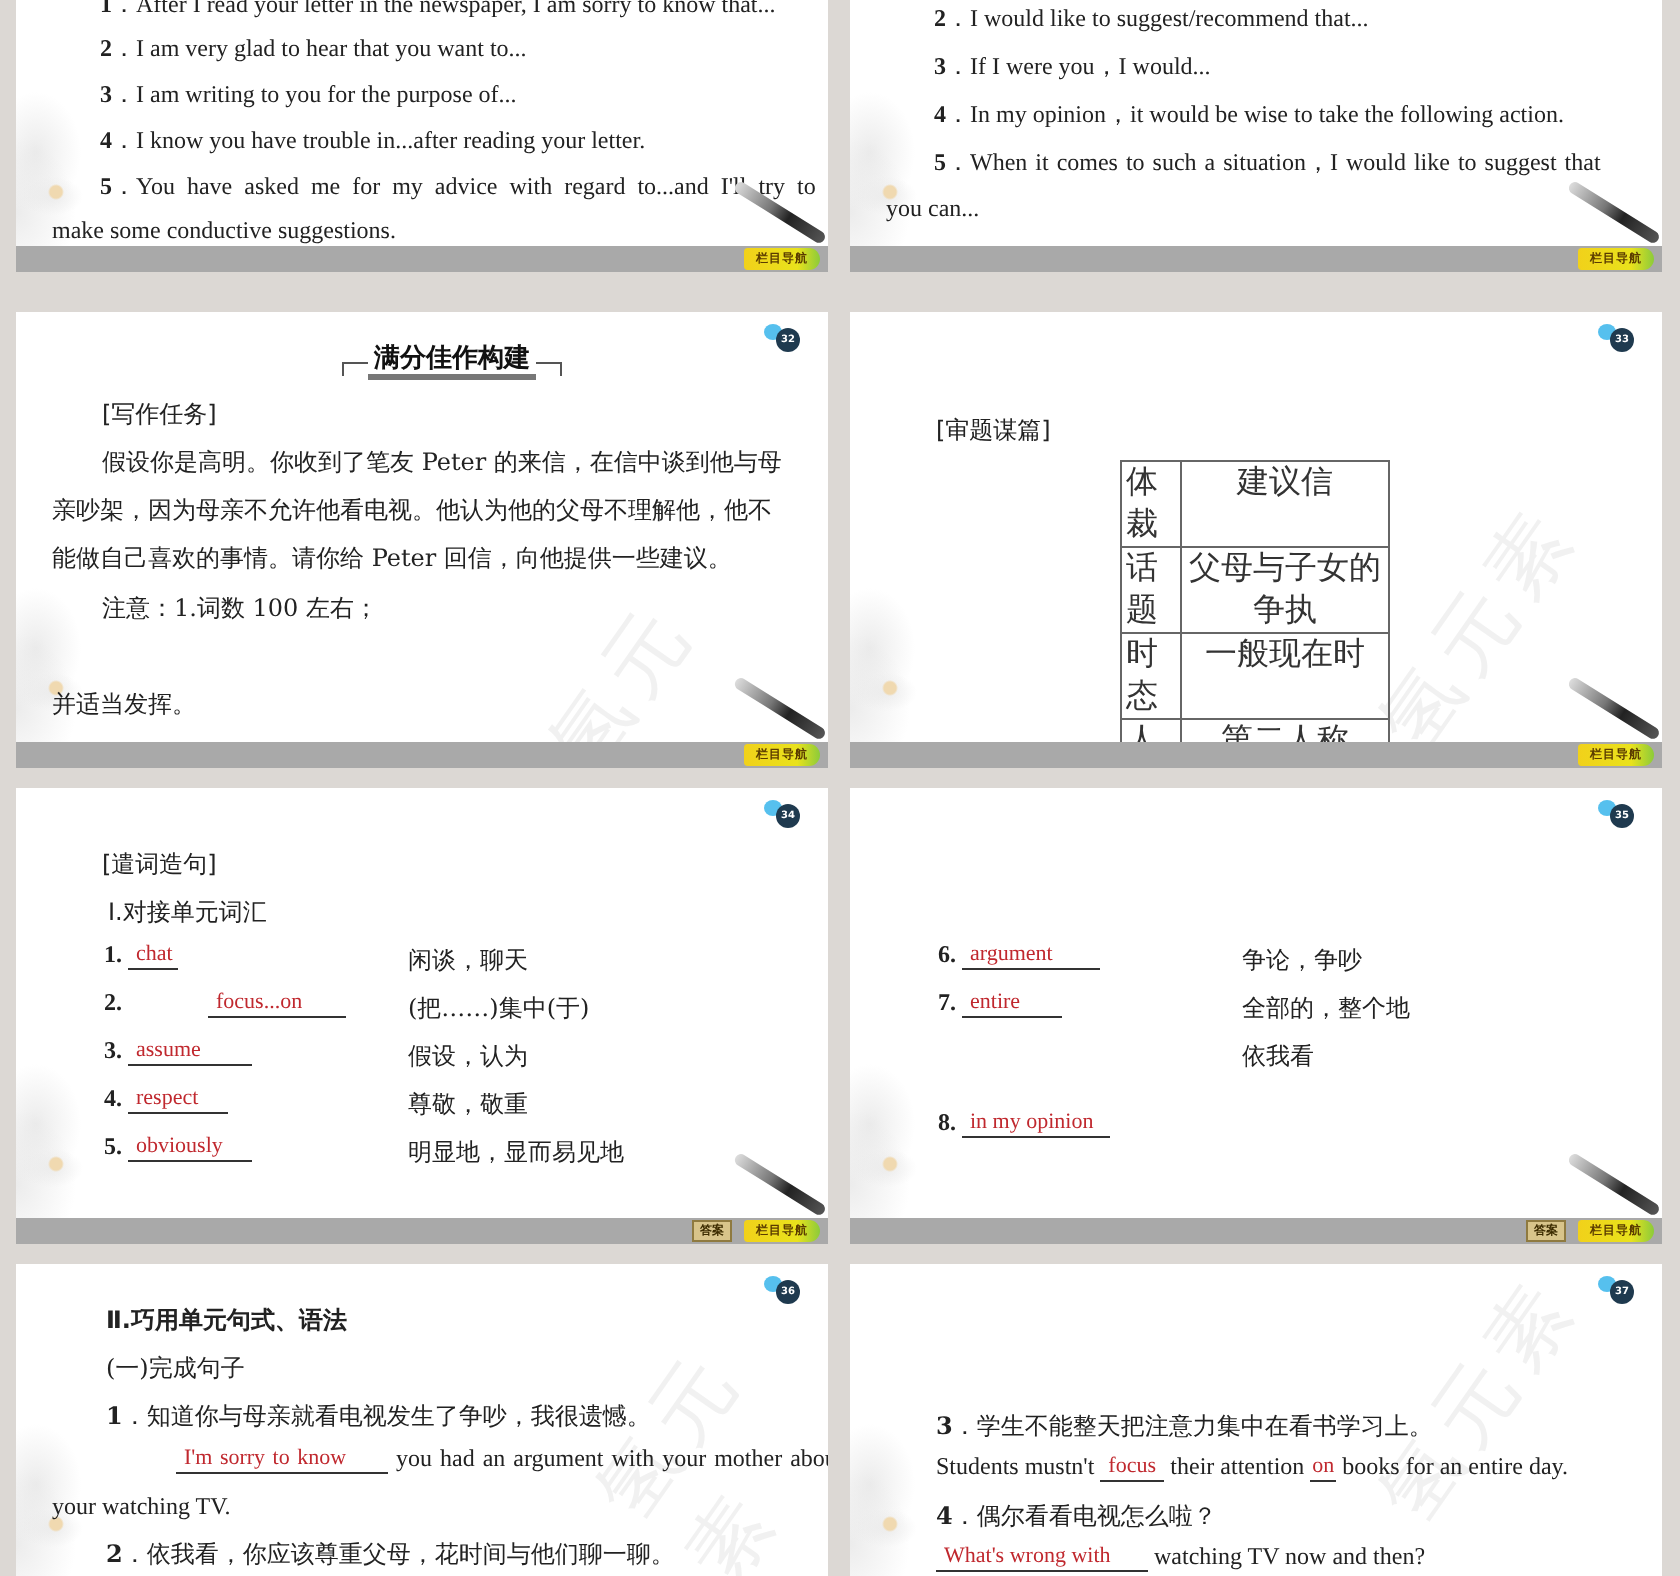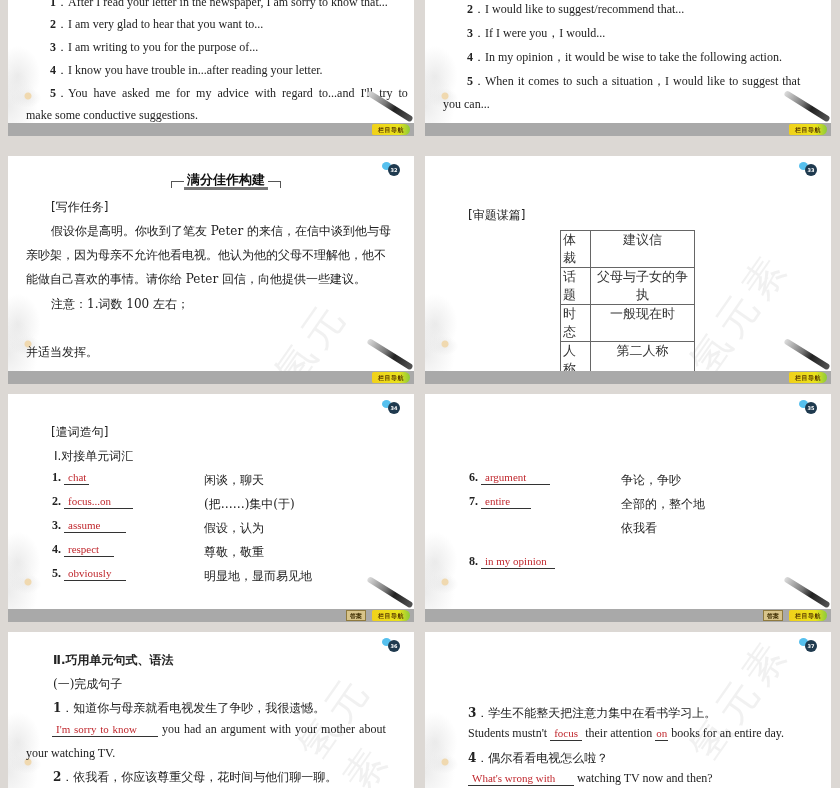--- a/index.html
+++ b/index.html
@@ -89,21 +89,21 @@
       content: ""; position: absolute; left: 0; right: 0; top: 8px; height: 6px;
       border: 1px solid #555; border-bottom: none; z-index: 0;
     }
     .title-badge span {
       position: relative; z-index: 1; background: #fff; padding: 0 3px;
       border-bottom: 3px solid #777;
     }
 
     table.review {
       position: absolute; left: 135px; top: 74px; border-collapse: collapse;
-      font-family: "DejaVu Serif", serif; font-size: 13px; color: #333;
+      font-family: "DejaVu Serif", serif; font-size: 16px; color: #333;
     }
     table.review td { border: 1px solid #666; height: 24.5px; padding: 0 2px; vertical-align: top; }
     table.review td.k { width: 30px; }
     table.review td.v { width: 104px; text-align: center; }
   </style>
 </head>
 <body>
 
 <div class="slide s1">
   <div class="flower"></div>
@@ -214,21 +214,21 @@
   <div class="line zh-sans" style="left:46px; top:54px;">Ⅰ.对接单元词汇</div>
 
   <div class="line" style="left:44px; top:76px;">
     <span class="num-b">1.</span>
     <span class="blank" style="width:25px;">chat</span>
   </div>
   <div class="line zh" style="left:196px; top:78px;">闲谈，聊天</div>
 
   <div class="line" style="left:44px; top:100px;">
     <span class="num-b">2.</span>
-    <span class="blank" style="width:69px;">focus...on</span>
+    <span class="blank" style="width:69px;margin-left:40px;">focus...on</span>
   </div>
   <div class="line zh" style="left:196px; top:102px;">(把……)集中(于)</div>
 
   <div class="line" style="left:44px; top:124px;">
     <span class="num-b">3.</span>
     <span class="blank" style="width:62px;">assume</span>
   </div>
   <div class="line zh" style="left:196px; top:126px;">假设，认为</div>
 
   <div class="line" style="left:44px; top:148px;">
@@ -288,21 +288,21 @@
   <div class="page-badge">
     <div class="dot"></div>
     <div class="num">36</div>
   </div>
   <div class="line zh-sans" style="left:45px; top:20px; font-weight:bold;">Ⅱ.巧用单元句式、语法</div>
   <div class="line zh" style="left:45px; top:44px;">(一)完成句子</div>
   <div class="line zh" style="left:45px; top:68px;">
     <span class="num-b">1</span>．<span>知道你与母亲就看电视发生了争吵，我很遗憾。</span>
   </div>
   <div class="line" style="left:44px; top:90px; word-spacing:1px;">
-    <span class="blank" style="width:106px;">I'm sorry to know</span>
+    <span class="blank" style="width:106px;margin-left:36px;">I'm sorry to know</span>
     <span>you had an argument with your mother about</span>
   </div>
   <div class="line" style="left:18px; top:114px;">your watching TV.</div>
   <div class="line zh" style="left:45px; top:137px;">
     <span class="num-b">2</span>．<span>依我看，你应该尊重父母，花时间与他们聊一聊。</span>
   </div>
 </div>
 
 <div class="slide s8">
   <div class="flower"></div>

